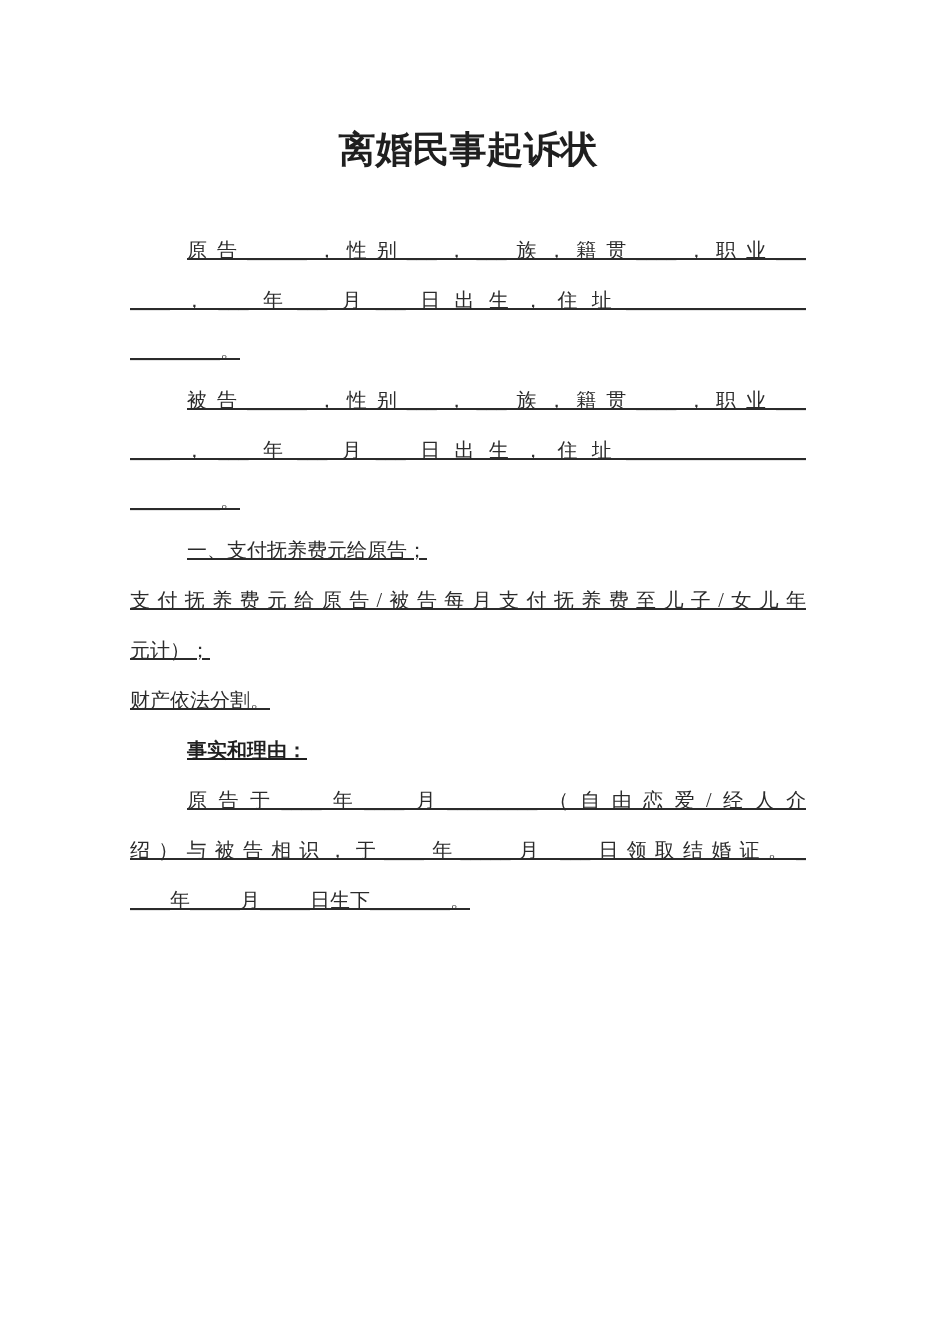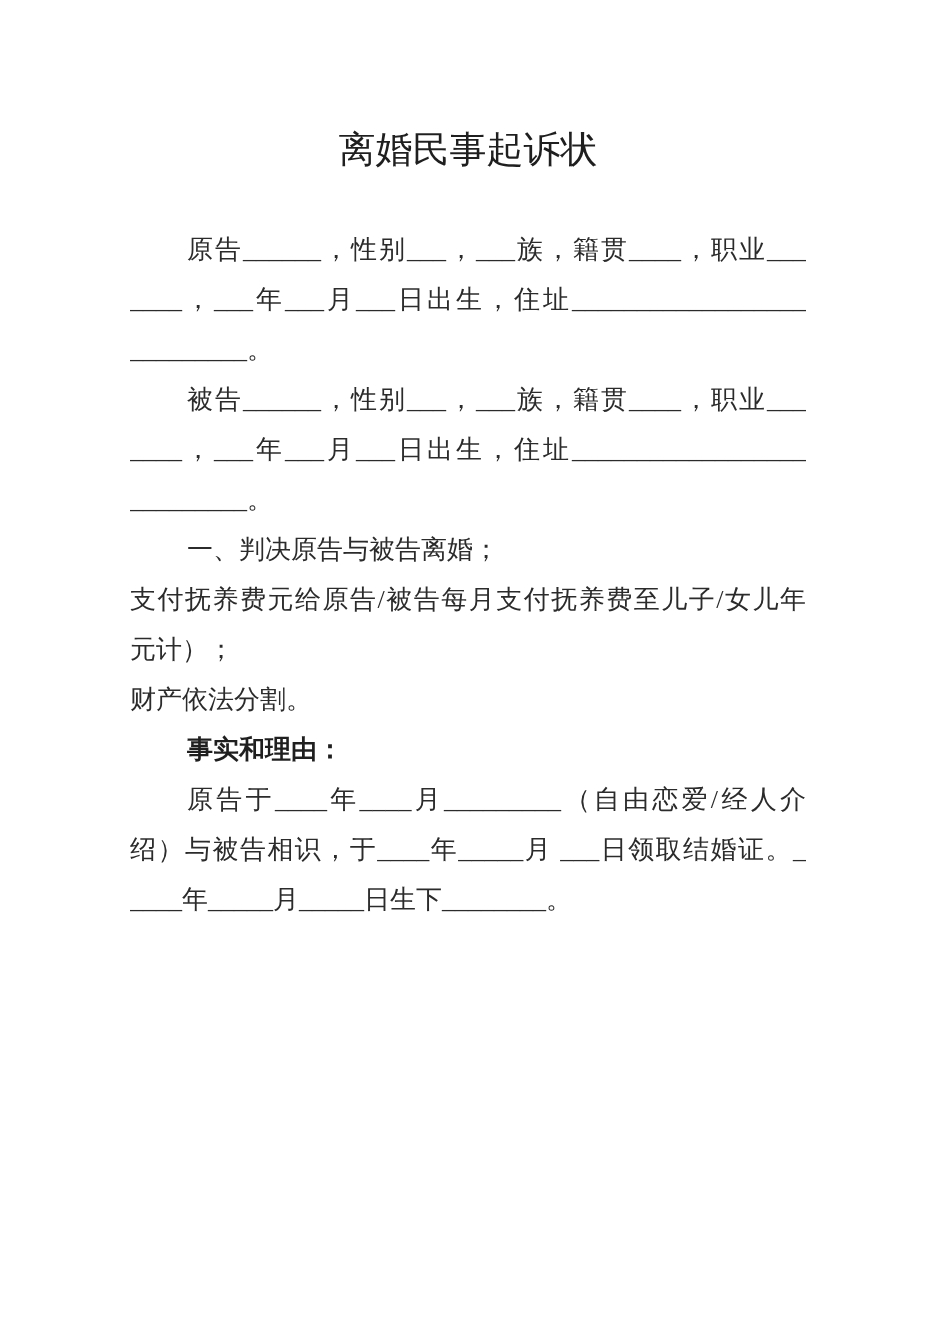--- a/index.html
+++ b/index.html
@@ -18,33 +18,34 @@
     position: relative;
     width: 950px;
     height: 1344px;
     background: #ffffff;
   }
   .doc-title {
     margin: 126px 144px 0 130px;
     text-align: center;
     font-size: 37px;
     line-height: 48px;
-    font-weight: normal;
+    font-weight: bold;
     color: #1f1f1f;
   }
   .content {
     margin: 51px 144px 0 130px; 
   }
   .line {
-    font-size: 26px;
+    font-size: 20px;
     line-height: 50px;
     height: 50px;
     white-space: nowrap;
     overflow: hidden;
     color: #2b2b2b;
+    text-decoration: underline;
   }
   .line.j {
     text-align: justify;
     text-align-last: justify;
     -moz-text-align-last: justify;
     text-justify: inter-character;
   }
   .line.ind {
     text-indent: 57px;
   }
@@ -59,21 +60,21 @@
 <div class="page">
   <div class="doc-title">离婚民事起诉状</div>
 
   <div class="content" id="doc-lines">
       <div class="line j ind">原告______，性别___，___族，籍贯____，职业___</div>
       <div class="line j">____，___年___月___日出生，住址__________________</div>
       <div class="line">_________。</div>
       <div class="line j ind">被告______，性别___，___族，籍贯____，职业___</div>
       <div class="line j">____，___年___月___日出生，住址__________________</div>
       <div class="line">_________。</div>
-      <div class="line ind">一、判决原告与被告离婚；</div>
+      <div class="line ind">一、支付抚养费元给原告；</div>
       <div class="line j">支付抚养费元给原告/被告每月支付抚养费至儿子/女儿年</div>
       <div class="line">元计）；</div>
       <div class="line">财产依法分割。</div>
       <div class="line ind b">事实和理由：</div>
       <div class="line j ind">原告于____年____月_________（自由恋爱/经人介</div>
       <div class="line j">绍）与被告相识，于____年_____月 ___日领取结婚证。_</div>
       <div class="line">____年_____月_____日生下________。</div>
     </div>
 
 </div>

